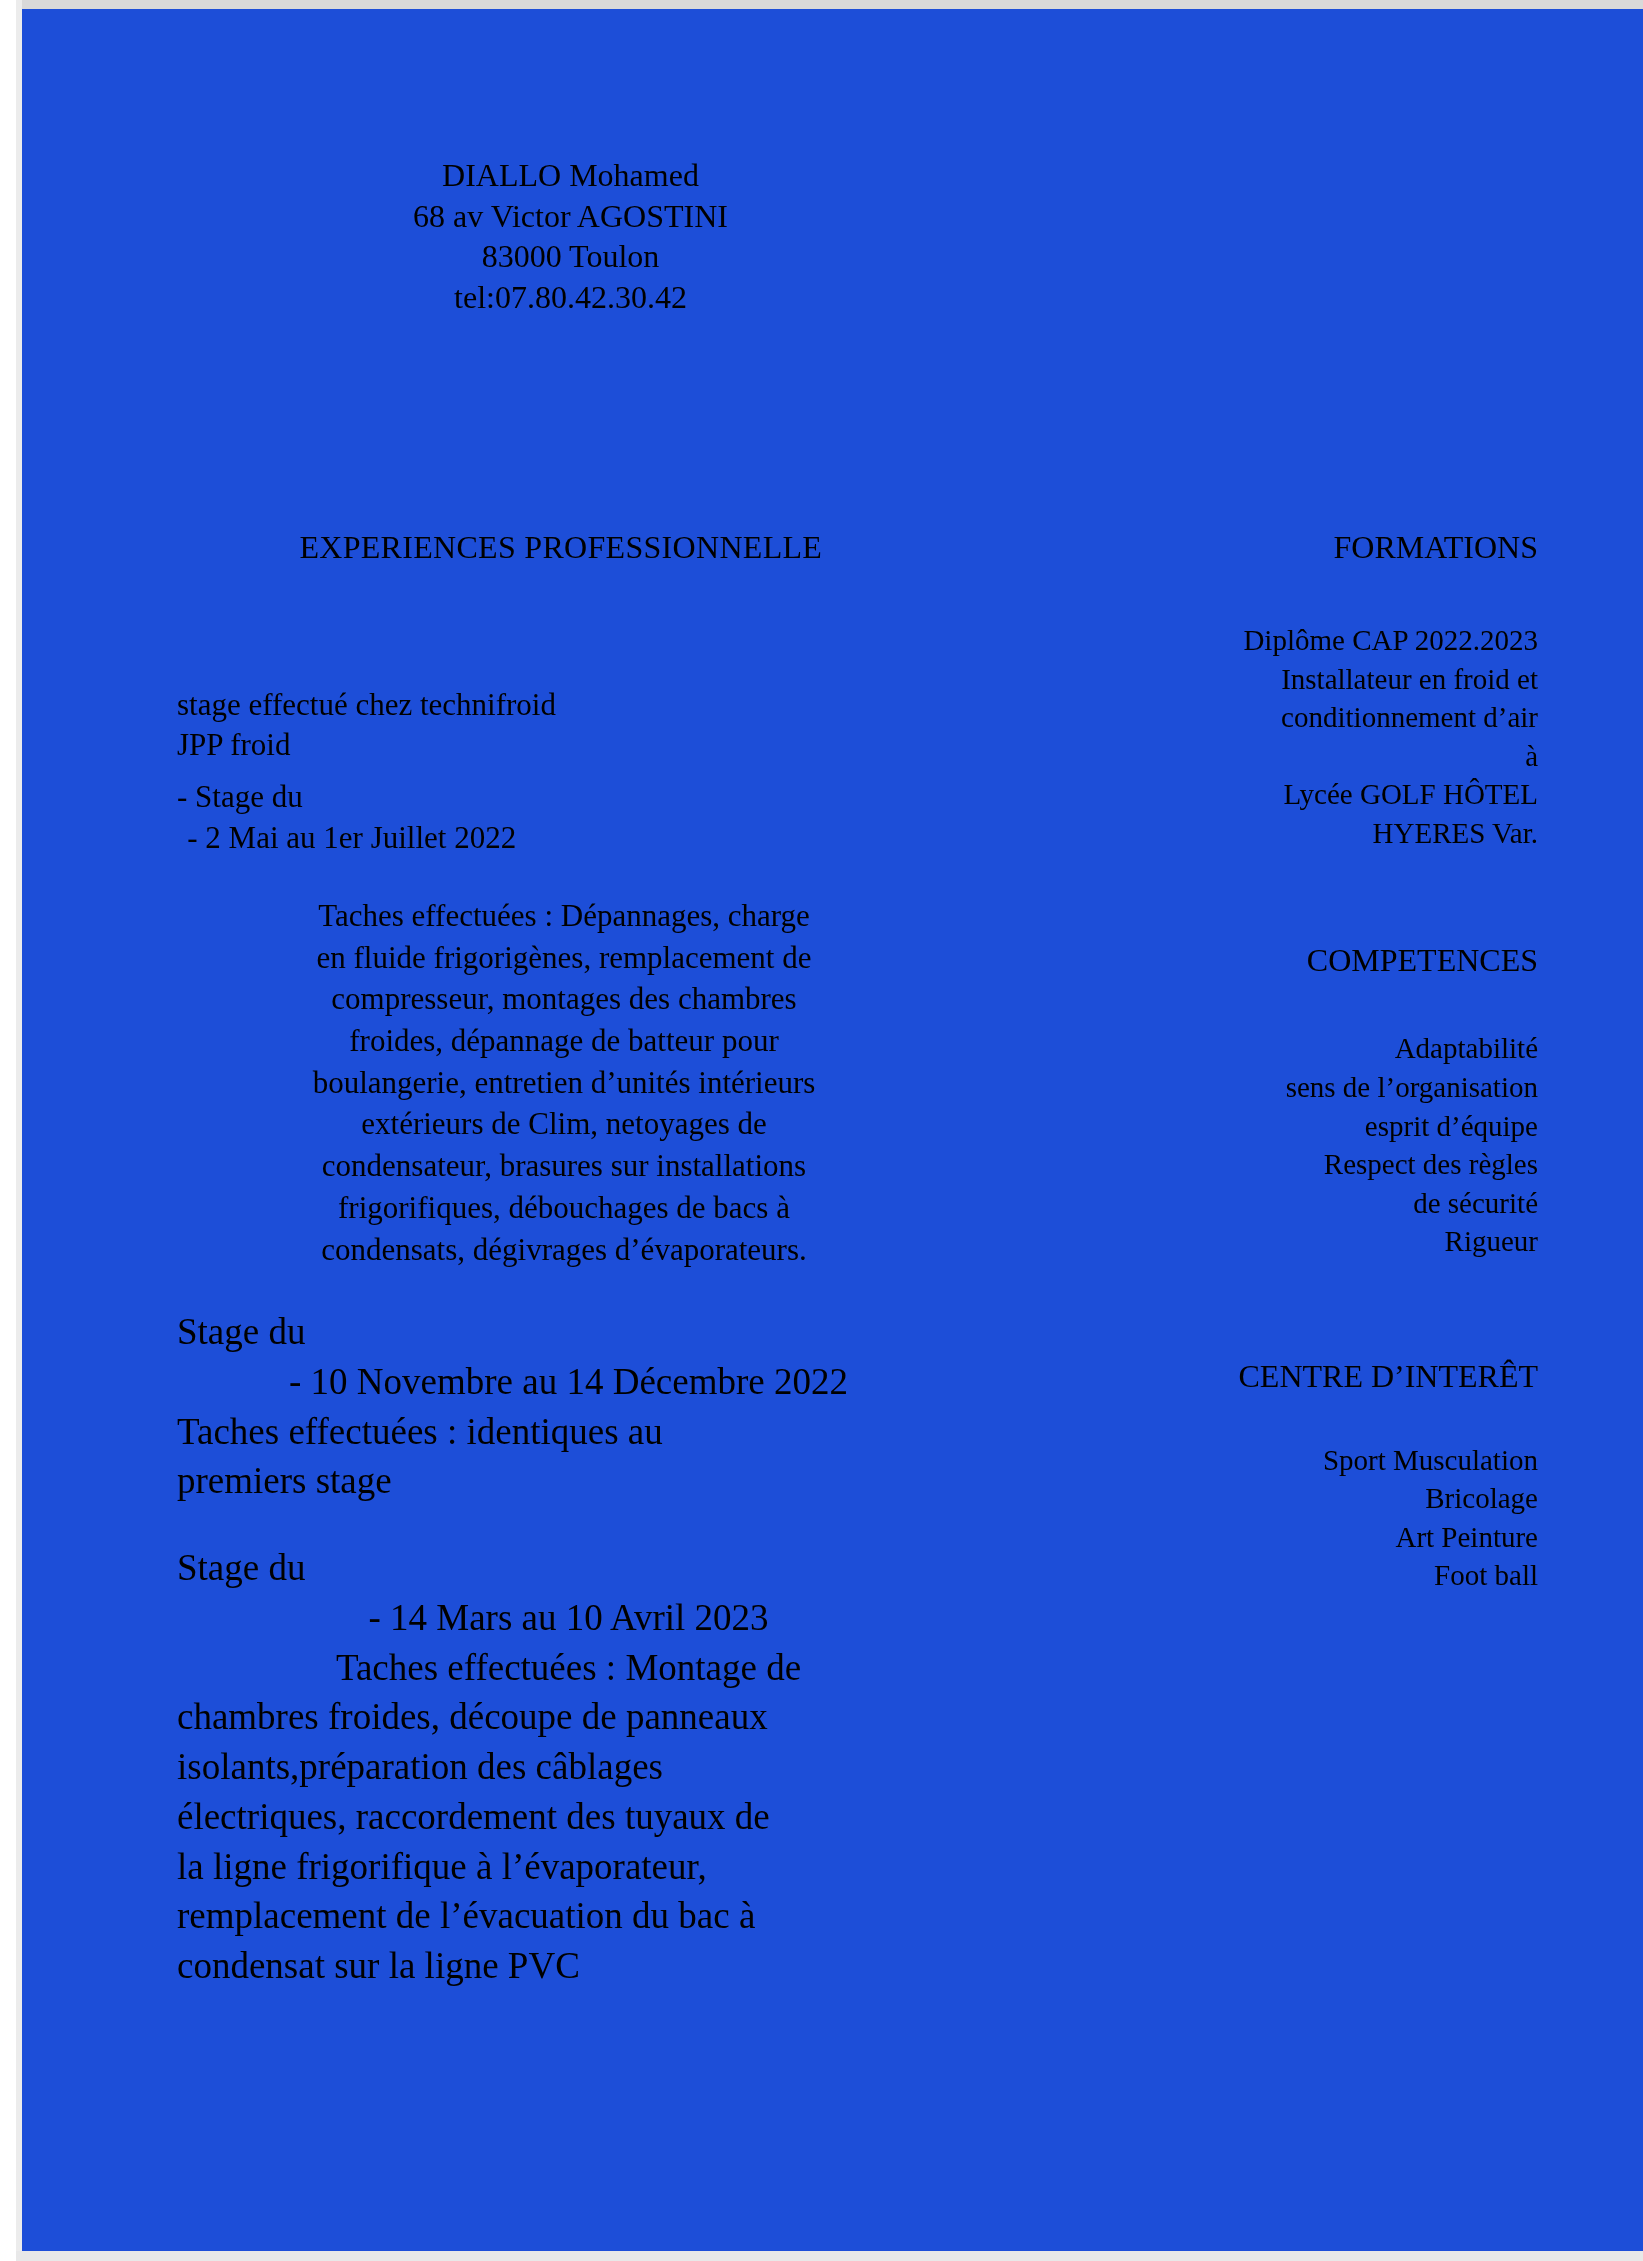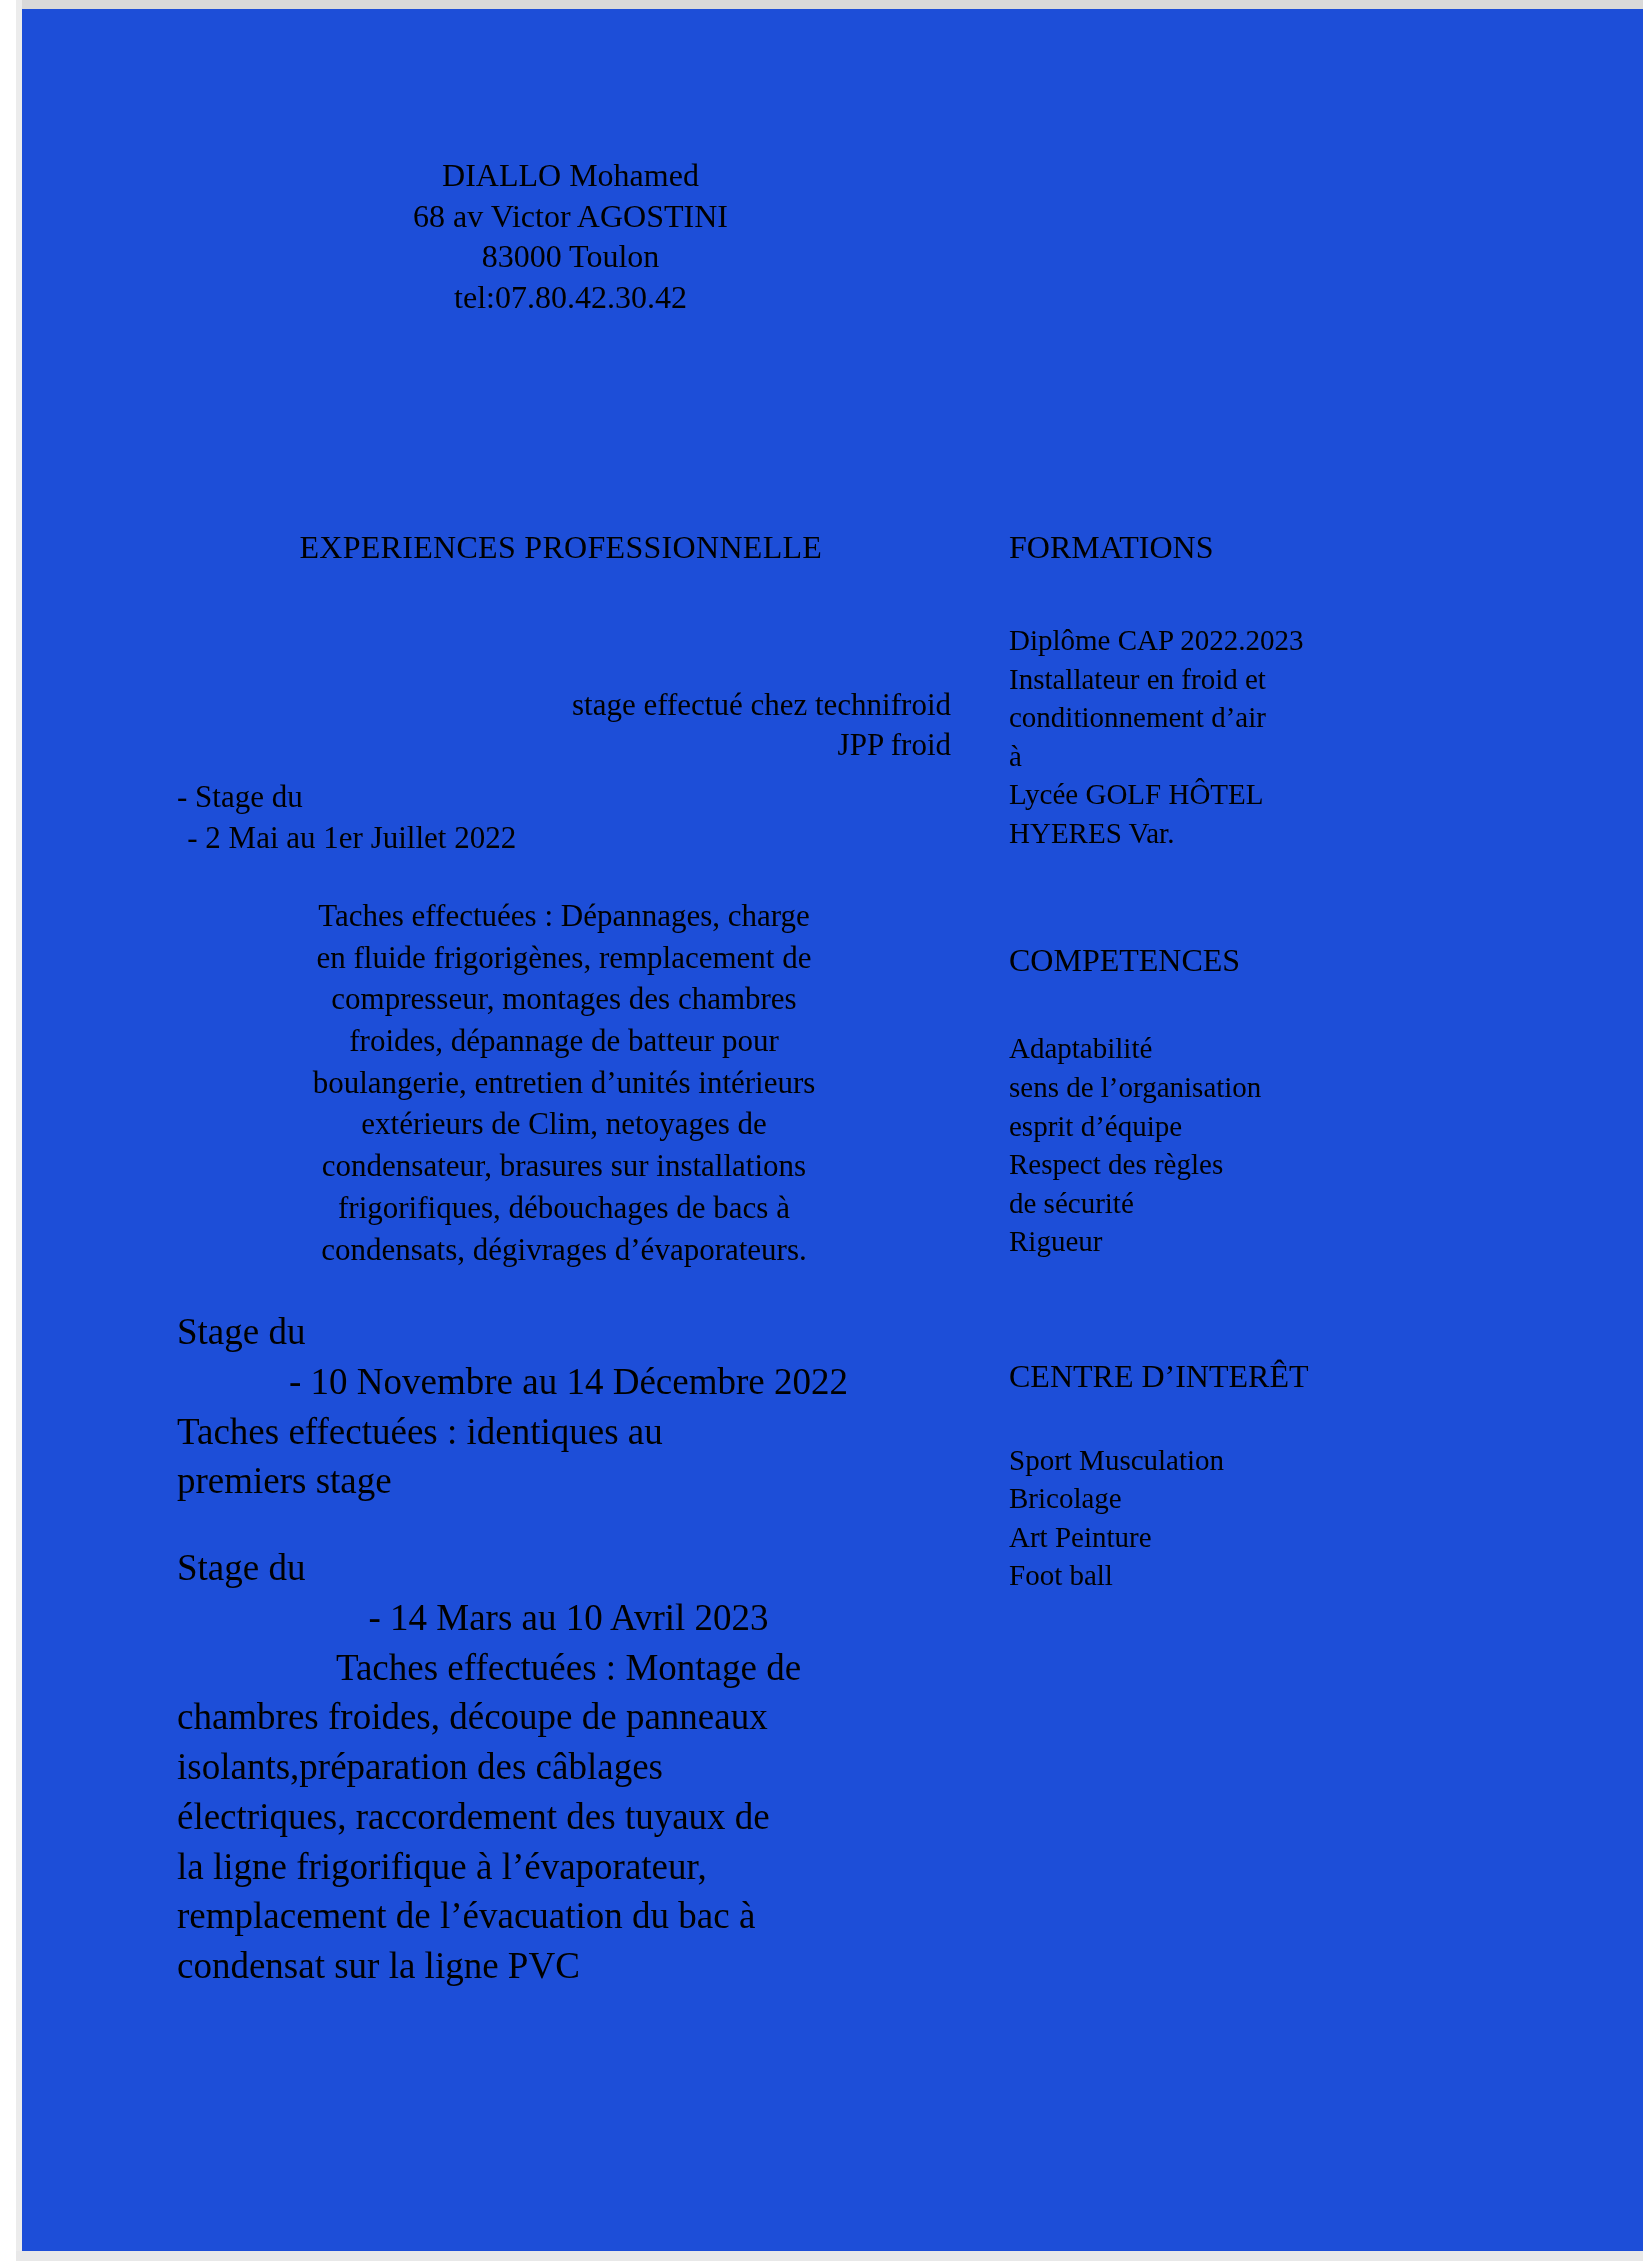--- a/index.html
+++ b/index.html
@@ -65,36 +65,36 @@
     position: absolute;
     top: 529px;
     left: 161px;
     width: 774px;
   }
   .col-right {
     position: absolute;
     top: 529px;
     left: 993px;
     width: 529px;
-    text-align: left;
+    text-align: right;
   }
 
   h2.section {
     font-size: 32px;
     font-weight: normal;
     margin: 0;
     letter-spacing: 0.3px;
   }
   .col-left h2.section {
     text-align: center;
     margin-left: -6.4px;
   }
 
   .exp-title {
-    text-align: right;
+    text-align: left;
     font-size: 31px;
     line-height: 1.3;
     margin-top: 119px;
   }
   .exp-dates {
     font-size: 31px;
     line-height: 1.32;
     margin-top: 11.6px;
   }
   .exp-dates .l2 { padding-left: 10.3px; }

